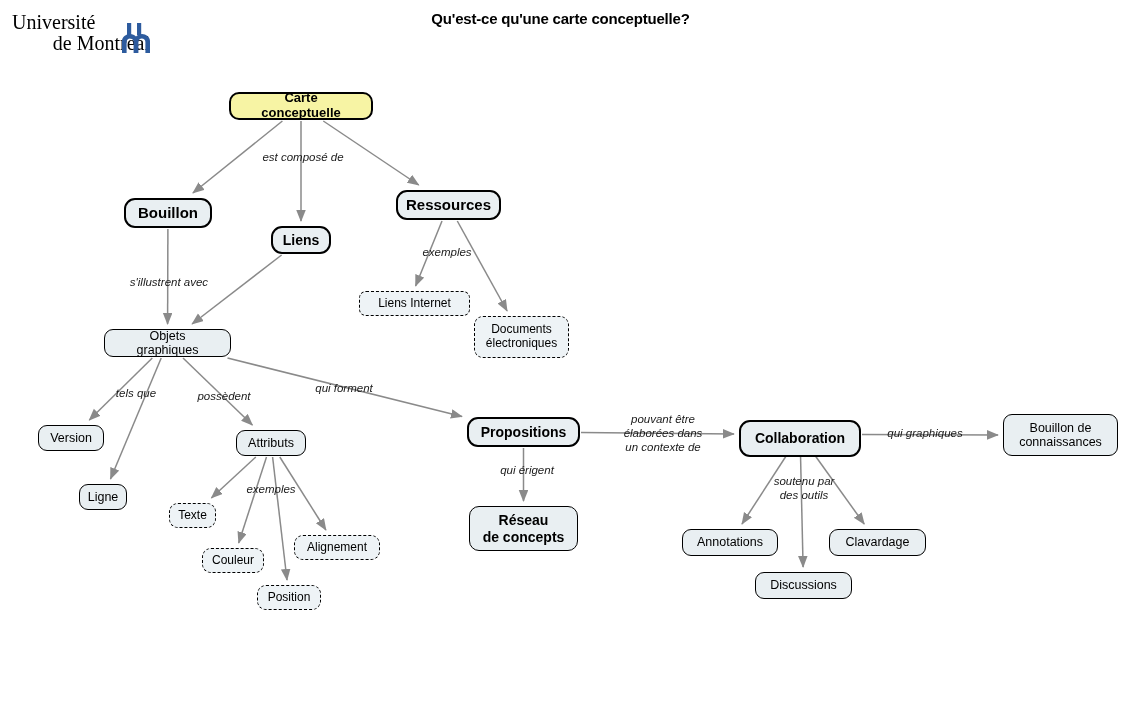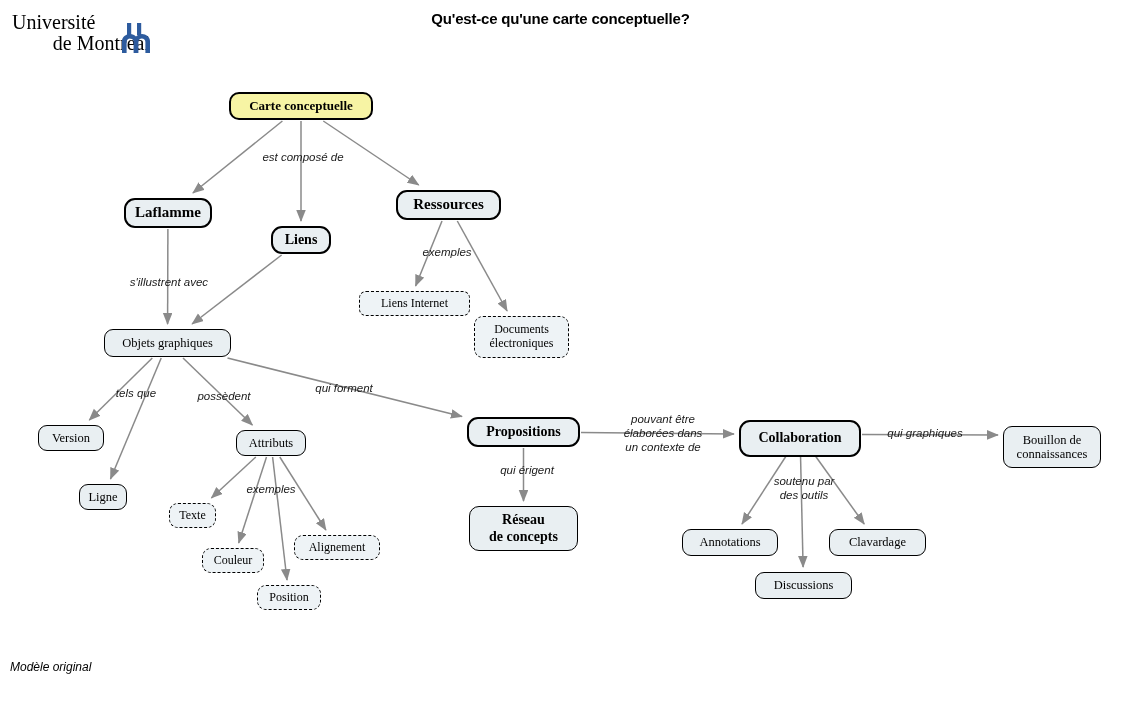--- a/index.html
+++ b/index.html
@@ -84,21 +84,20 @@
     display: flex;
     align-items: center;
     justify-content: center;
     text-align: center;
     border-radius: 9px;
     background: #e9eff2;
     border: 1.6px solid #000000;
     line-height: 1.15;
     white-space: pre-line;
     padding: 0 12px;
-    font-family: Liberation Serif, serif;
   }
   .node.root {
     background: #f7f4a4;
     border: 2px solid #000000;
     font-weight: bold;
     font-size: 13px;
     border-radius: 10px;
   }
   .node.level1 {
     font-weight: bold;
@@ -208,39 +207,39 @@
         <line x1="581.0" y1="432.5" x2="734.0" y2="433.9" marker-end="url(#arw)"></line>
         <line x1="862.0" y1="434.6" x2="998.0" y2="434.9" marker-end="url(#arw)"></line>
         <line x1="790.0" y1="450.0" x2="742.0" y2="524.0" marker-end="url(#arw)"></line>
         <line x1="800.4" y1="450.0" x2="803.1" y2="567.0" marker-end="url(#arw)"></line>
         <line x1="811.1" y1="450.0" x2="864.2" y2="524.0" marker-end="url(#arw)"></line>
       </g>
   </svg>
 
   <div id="node-layer">
       <div class="node root" style="left: 229px; top: 92px; width: 144px; height: 28px;">Carte conceptuelle</div>
-      <div class="node level1" style="left: 124px; top: 198px; width: 88px; height: 30px;">Laflamme</div>
+      <div class="node level1" style="left: 124px; top: 198px; width: 88px; height: 30px;">Bouillon</div>
       <div class="node level1b" style="left: 271px; top: 226px; width: 60px; height: 28px;">Liens</div>
       <div class="node level1" style="left: 396px; top: 190px; width: 105px; height: 30px;">Ressources</div>
       <div class="node dashed" style="left: 359px; top: 291px; width: 111px; height: 25px; border-radius: 7px;">Liens Internet</div>
       <div class="node dashed" style="left: 474px; top: 316px; width: 95px; height: 42px;">Documents
 électroniques</div>
       <div class="node plain" style="left: 104px; top: 329px; width: 127px; height: 28px;">Objets graphiques</div>
       <div class="node plain" style="left: 38px; top: 425px; width: 66px; height: 26px;">Version</div>
       <div class="node plain" style="left: 79px; top: 484px; width: 48px; height: 26px;">Ligne</div>
       <div class="node plain" style="left: 236px; top: 430px; width: 70px; height: 26px;">Attributs</div>
       <div class="node dashed" style="left: 169px; top: 503px; width: 47px; height: 25px;">Texte</div>
       <div class="node dashed" style="left: 202px; top: 548px; width: 62px; height: 25px;">Couleur</div>
       <div class="node dashed" style="left: 257px; top: 585px; width: 64px; height: 25px;">Position</div>
       <div class="node dashed" style="left: 294px; top: 535px; width: 86px; height: 25px;">Alignement</div>
       <div class="node level1b" style="left: 467px; top: 417px; width: 113px; height: 30px;">Propositions</div>
       <div class="node boldmulti" style="left: 469px; top: 506px; width: 109px; height: 45px;">Réseau
 de concepts</div>
       <div class="node level1b" style="left: 739px; top: 420px; width: 122px; height: 37px;">Collaboration</div>
-      <div class="node plain" style="left: 1003px; top: 426px; width: 98px; height: 42px;">Bouillon de
+      <div class="node plain" style="left: 1003px; top: 414px; width: 115px; height: 42px;">Bouillon de
 connaissances</div>
       <div class="node plain" style="left: 682px; top: 529px; width: 96px; height: 27px;">Annotations</div>
       <div class="node plain" style="left: 755px; top: 572px; width: 97px; height: 27px;">Discussions</div>
       <div class="node plain" style="left: 829px; top: 529px; width: 97px; height: 27px;">Clavardage</div>
     </div>
 
   <div id="label-layer">
       <div class="link-label" style="left: 248px; top: 150px; width: 110px;">est composé de</div>
       <div class="link-label" style="left: 411px; top: 245px; width: 72px;">exemples</div>
       <div class="link-label" style="left: 114px; top: 275px; width: 110px;">s'illustrent avec</div>
@@ -251,16 +250,15 @@
       <div class="link-label" style="left: 488px; top: 463px; width: 78px;">qui érigent</div>
       <div class="link-label" style="left: 612px; top: 412px; width: 102px;">pouvant être
 élaborées dans
 un contexte de</div>
       <div class="link-label" style="left: 880px; top: 426px; width: 90px;">qui graphiques</div>
       <div class="link-label" style="left: 763px; top: 474px; width: 82px;">soutenu par
 des outils</div>
     </div>
 
   <div id="footer">
-    <div class="f-ital">Modèle original</div>
   </div>
 
 </div>
 
 </body></html>

